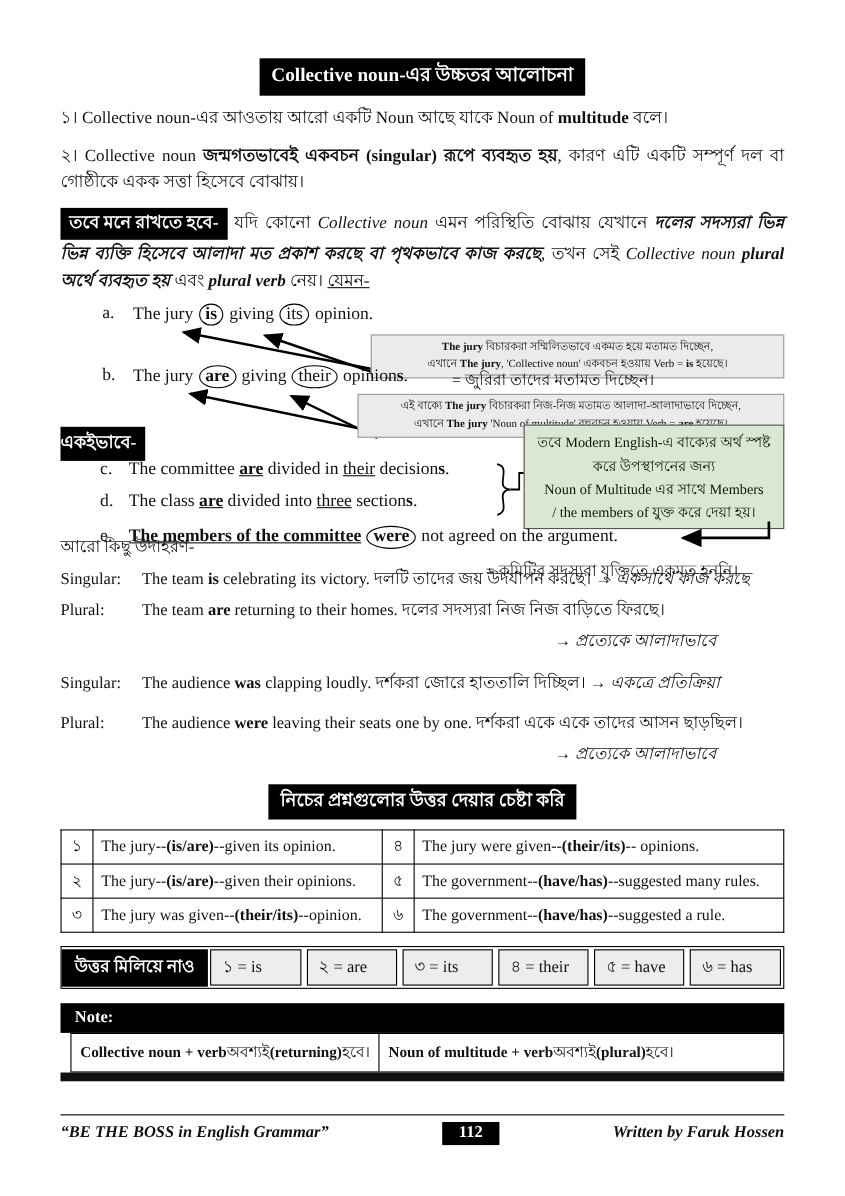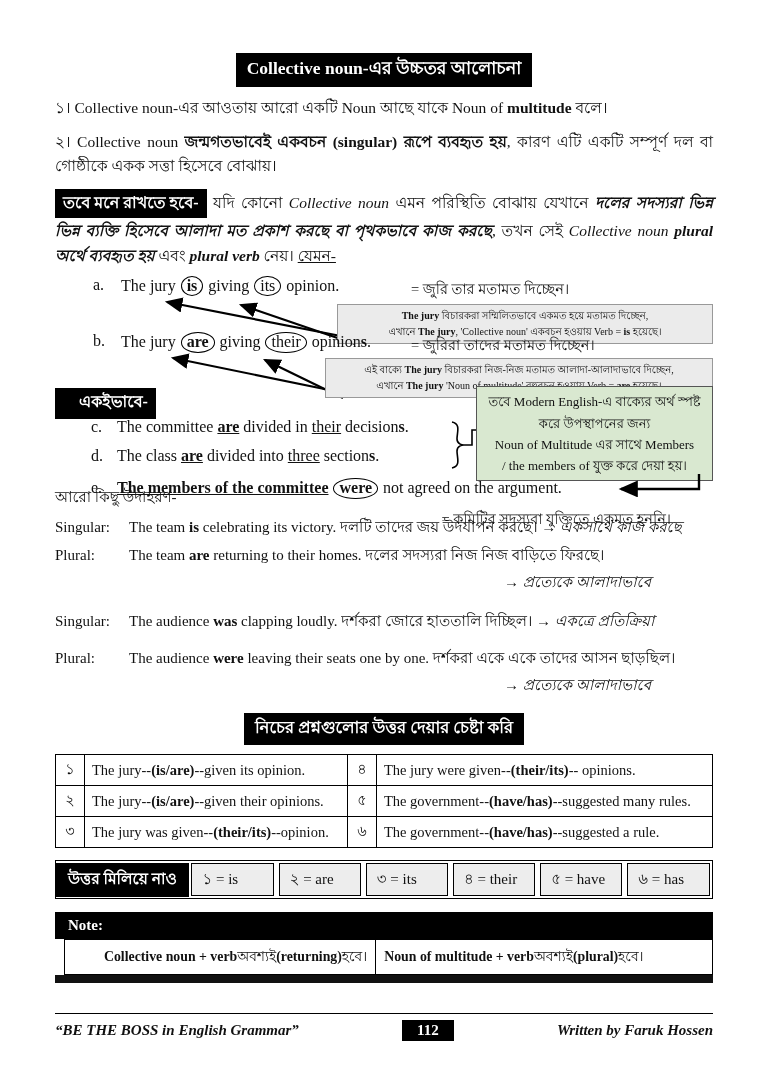--- a/index.html
+++ b/index.html
@@ -20,21 +20,21 @@
   .exblock{position:relative;height:84px;margin-top:8px;font-size:16px;}
   .exblock.exb{height:80px;}
   .ex-label{position:absolute;left:38px;top:0;}
   .ex-sentence{position:absolute;left:66px;top:0;white-space:nowrap;}
   .ex-trans{position:absolute;left:356px;top:2px;font-size:14.5px;white-space:nowrap;}
   .gnote{position:absolute;background:#ebebeb;border:1px solid #999;font-size:10px;line-height:1.6;text-align:center;padding:3px 7px;box-sizing:border-box;}
   .gnote-a{left:282px;top:28px;width:376px;}
   .gnote-b{left:270px;top:26px;width:388px;}
   .exsvg{position:absolute;left:0;top:0;pointer-events:none;}
   .lw{position:relative;height:150px;margin-top:8px;font-size:16px;}
-  .lw-label{position:absolute;left:0;top:2px;font-weight:bold;font-size:16px;padding:1px 8px 3px 24px;}
+  .lw-label{position:absolute;left:0;top:2px;font-weight:bold;font-size:16px;padding:1px 8px 3px 0;}
   .lw-item{position:absolute;left:36px;white-space:nowrap;}
   .lw-c{top:32px;}
   .lw-d{top:61px;font-family:Liberation Serif, serif;}
   .lw-e{top:92px;}
   .lw-il{display:inline-block;width:26px;}
   .greenbox{position:absolute;left:421px;top:0;width:237px;background:#d9e8d0;border:1px solid #555;font-size:13px;line-height:1.62;text-align:center;padding:4px 5px;box-sizing:border-box;}
   .lw-trans{position:absolute;right:42px;top:122px;font-size:14.5px;}
   .mex-head{font-size:15px;margin-top:12px;}
   .mex-row{display:flex;margin-top:7px;font-size:15px;line-height:1.4;}
   .mex-row.gap{margin-top:16px;}
@@ -44,21 +44,21 @@
   .ptitle-wrap{text-align:center;margin-top:15px;}
   .ptitle{font-size:16.5px;font-weight:bold;}
   .ptable{width:100%;border-collapse:collapse;margin-top:9px;font-size:14.5px;}
   .ptable td{border:1.6px solid #000;padding:3px 7px;}
   .ptable td.num{width:24px;text-align:center;padding:3px 2px;}
   .ansbar{display:flex;align-items:center;border:1.2px solid #000;margin-top:12px;}
   .ansbar .bb{flex:none;font-weight:bold;font-size:15.5px;padding:4px 12px;display:flex;align-items:center;}
   .anscell{flex:1;border:1.6px solid #000;background:#ededed;margin:2px 2.5px;padding:3px 10px;font-size:15px;display:flex;align-items:center;white-space:nowrap;}
   .notebar{display:flex;align-items:stretch;margin-top:13px;flex-direction:column;}
   .notebar .bb{flex:none;font-weight:bold;font-size:15px;padding:5px 13px;display:flex;align-items:center;}
-  .notecells{flex:1;display:flex;border:1.3px solid #000;margin-left:9px;padding-left:31px;}
+  .notecells{flex:1;display:flex;border:1.3px solid #000;margin-left:9px;}
   .notecell{padding:5px 8px;font-size:13.8px;display:flex;align-items:center;white-space:nowrap;}
   .notecell.first{border-right:1.6px solid #000;flex:none;}
   .footgroup{margin-top:auto;}
   .thickbar{height:8px;background:#111;}
   .footer{border-top:1.5px solid #000;display:flex;justify-content:space-between;align-items:center;padding-top:6px;margin-top:30px;font-size:15px;font-weight:bold;font-style:italic;}
   .pagenum{background:#000000;color:#fff;font-style:normal;font-weight:bold;padding:2px 15px;font-size:15px;}
   svg{display:block;}
 </style>
 </head>
 <body>
@@ -73,21 +73,20 @@
   <div class="para"><span>১। </span><span>Collective noun-এর আওতায় আরো একটি Noun আছে যাকে Noun of </span><span class="sb">multitude</span><span> বলে।</span></div>
   <div class="para pt2"><span>২। </span><span>Collective noun </span><span class="sb">জন্মগতভাবেই একবচন (singular) রূপে ব্যবহৃত হয়</span><span>, কারণ এটি একটি সম্পূর্ণ দল বা গোষ্ঠীকে একক সত্তা হিসেবে বোঝায়।</span></div>
 
   <div class="remember">
     <span class="bb">তবে মনে রাখতে হবে-</span><span><span> যদি কোনো </span><span class="si">Collective noun</span><span> এমন পরিস্থিতি বোঝায় যেখানে </span><span class="sb si">দলের সদস্যরা ভিন্ন ভিন্ন ব্যক্তি হিসেবে আলাদা মত প্রকাশ করছে বা পৃথকভাবে কাজ করছে</span><span>, তখন সেই </span><span class="si">Collective noun</span><span> </span><span class="sb si">plural অর্থে ব্যবহৃত হয়</span><span> এবং </span><span class="sb si">plural verb</span><span> নেয়। </span><span class="su">যেমন-</span></span>
   </div>
 
   <div class="exblock">
     <span class="ex-label">a.</span>
     <span class="ex-sentence"><span>The jury </span><span class="sb sc">is</span><span> giving </span><span class="sc">its</span><span> opinion.</span></span>
-    <span class="ex-trans">= জুরি তার মতামত দিচ্ছেন।</span>
     <svg class="exsvg" width="658" height="84" viewBox="0 0 658 84">
       <defs>
         <marker id="ma" markerWidth="9" markerHeight="8" refX="7" refY="3.5" orient="auto">
             <path d="M0,0 L8,3.5 L0,7 z" fill="#000"></path>
           </marker>
       </defs>
       <line x1="296" y1="62" x2="112" y2="26" stroke="#000" stroke-width="2.2" marker-end="url(#ma)"></line>
       <line x1="300" y1="68" x2="186" y2="29" stroke="#000" stroke-width="2.2" marker-end="url(#ma)"></line>
     </svg>
     <div class="gnote gnote-a">

